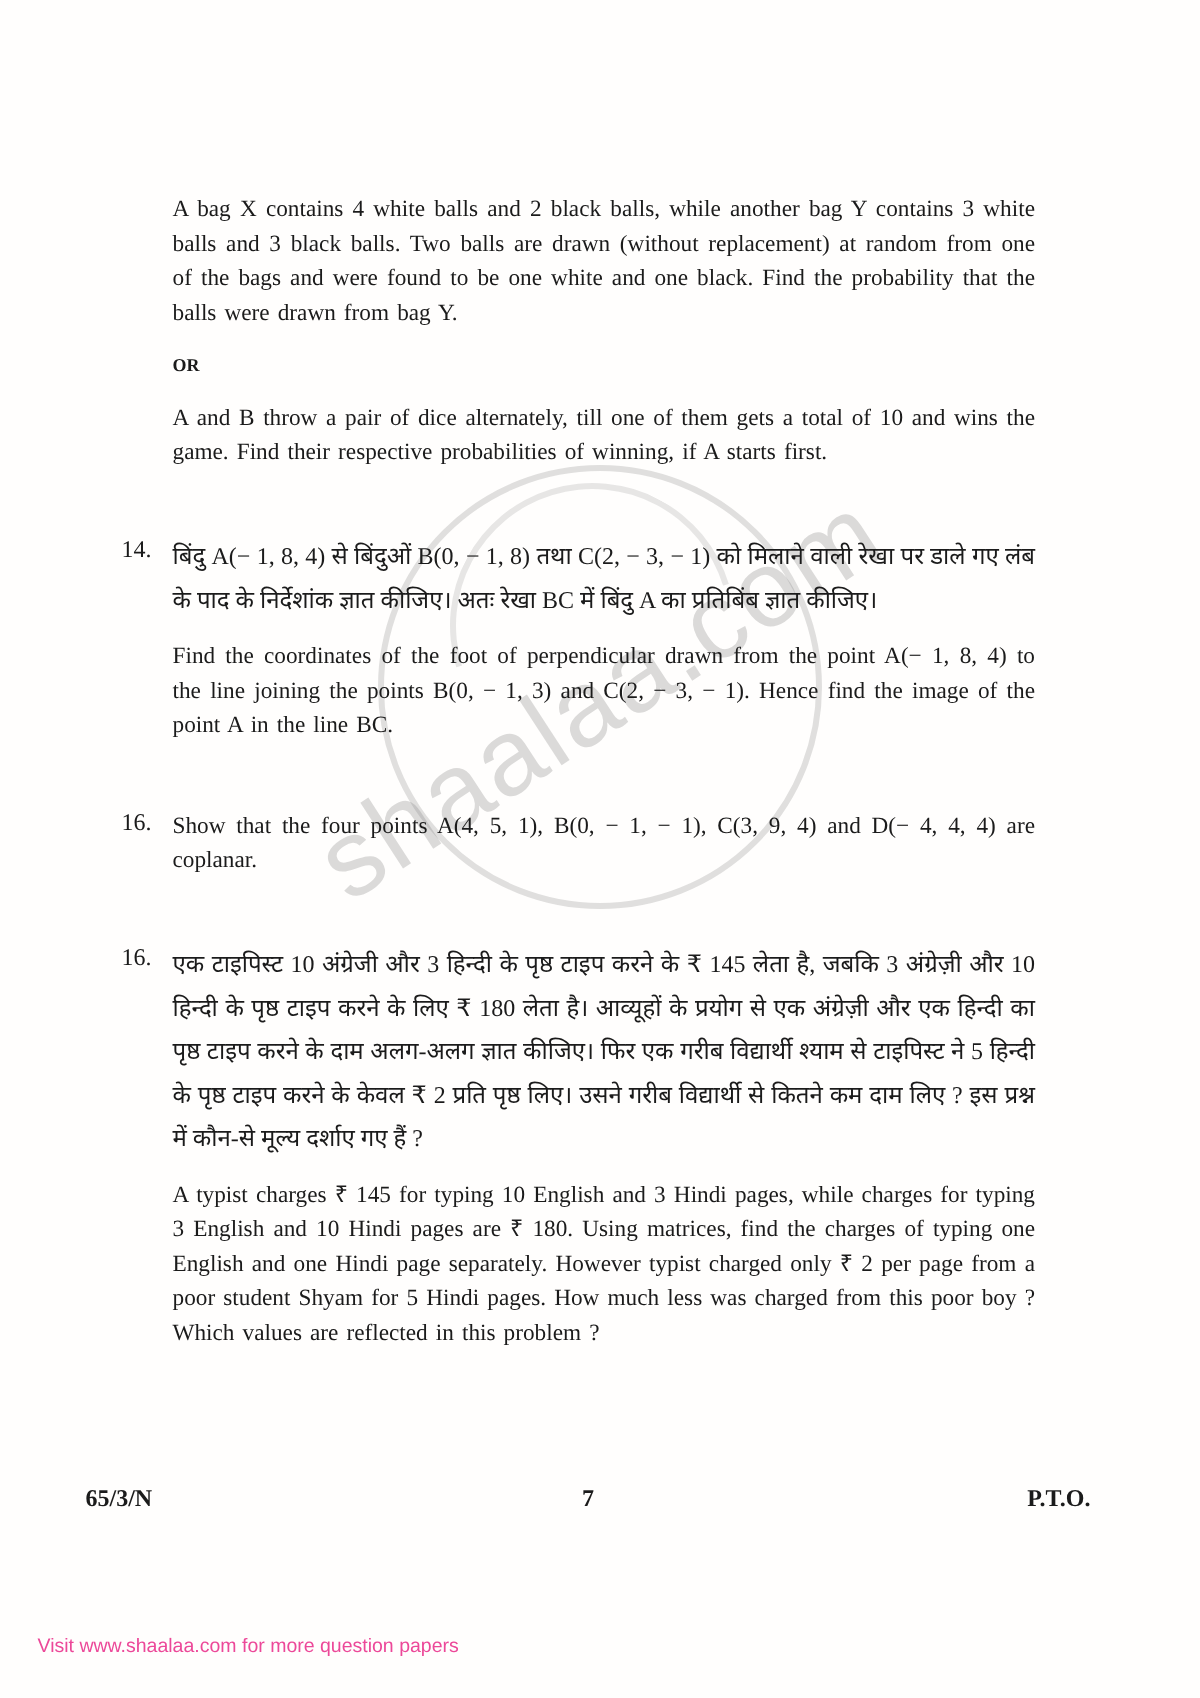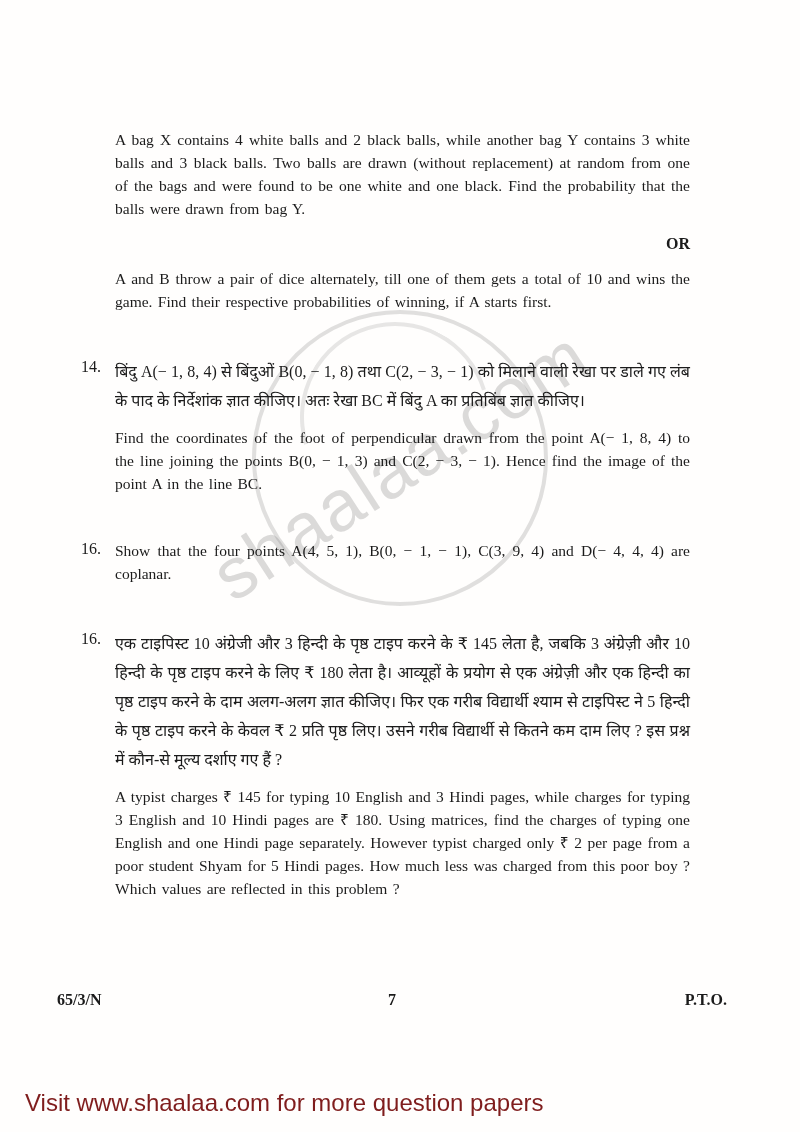--- a/index.html
+++ b/index.html
@@ -33,21 +33,21 @@
     font-size:72px; letter-spacing:2px; white-space:nowrap;
     color:rgba(135,135,135,0.30);
   }
 
   
   .content { position:absolute; left:115px; top:128px; width:575px; z-index:2; }
   .para {
     font-size:15.5px; line-height:23px; text-align:justify;
     word-spacing:1.5px;
   }
-  .or-row { text-align:right; font-weight:bold; font-size:16px; line-height:23px; margin:12px 0; }
+  .or-row { text-align:left; font-weight:bold; font-size:12px; line-height:23px; margin:12px 0; }
   .question { position:relative; }
   .q-gap { margin-top:44px; }
   .q-num {
     position:absolute; left:-34px; top:1px;
     font-weight:normal; font-size:16px;
   }
   .hindi {
     font-size:16px; line-height:29px; text-align:justify;
     font-family:"Liberation Serif","DejaVu Sans",serif;
   }
@@ -58,21 +58,21 @@
     position:absolute; left:57px; right:73px; top:991px; z-index:2;
     display:flex; justify-content:space-between; align-items:flex-end;
     font-weight:bold; font-size:16px;
   }
   .footer .f-center { position:absolute; left:50%; transform:translateX(-50%); }
 
   
   .bottom-caption {
     position:absolute; left:25px; top:1089px; z-index:2;
     font-family:"Liberation Sans", sans-serif;
-    font-size:24px; color:#7f1d1d;
+    font-size:13px; color:#ec4899;
   }
 </style>
 </head>
 <body>
 
 <div class="scan-page">
 
   <div class="watermark">
     <div class="wm-circle"></div>
     <div class="wm-swoosh"></div>

